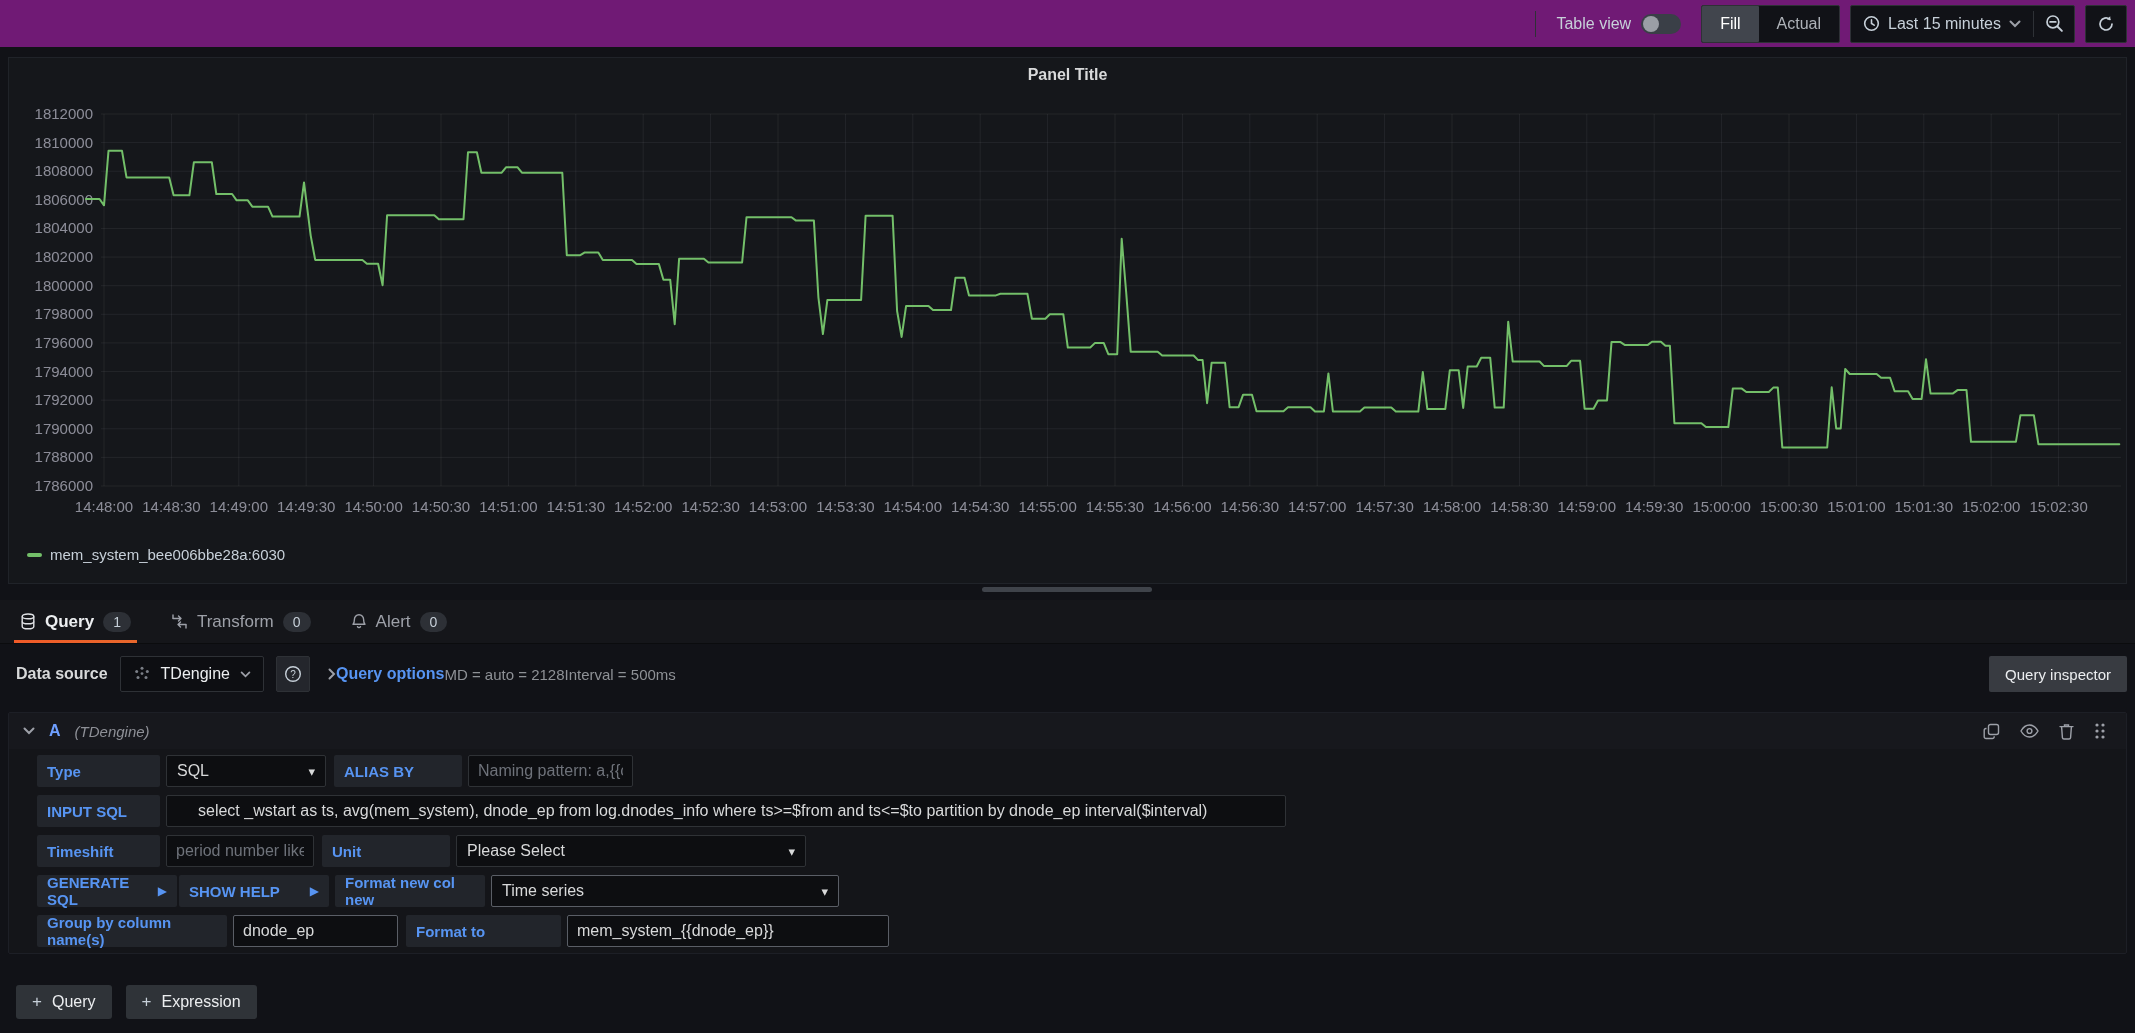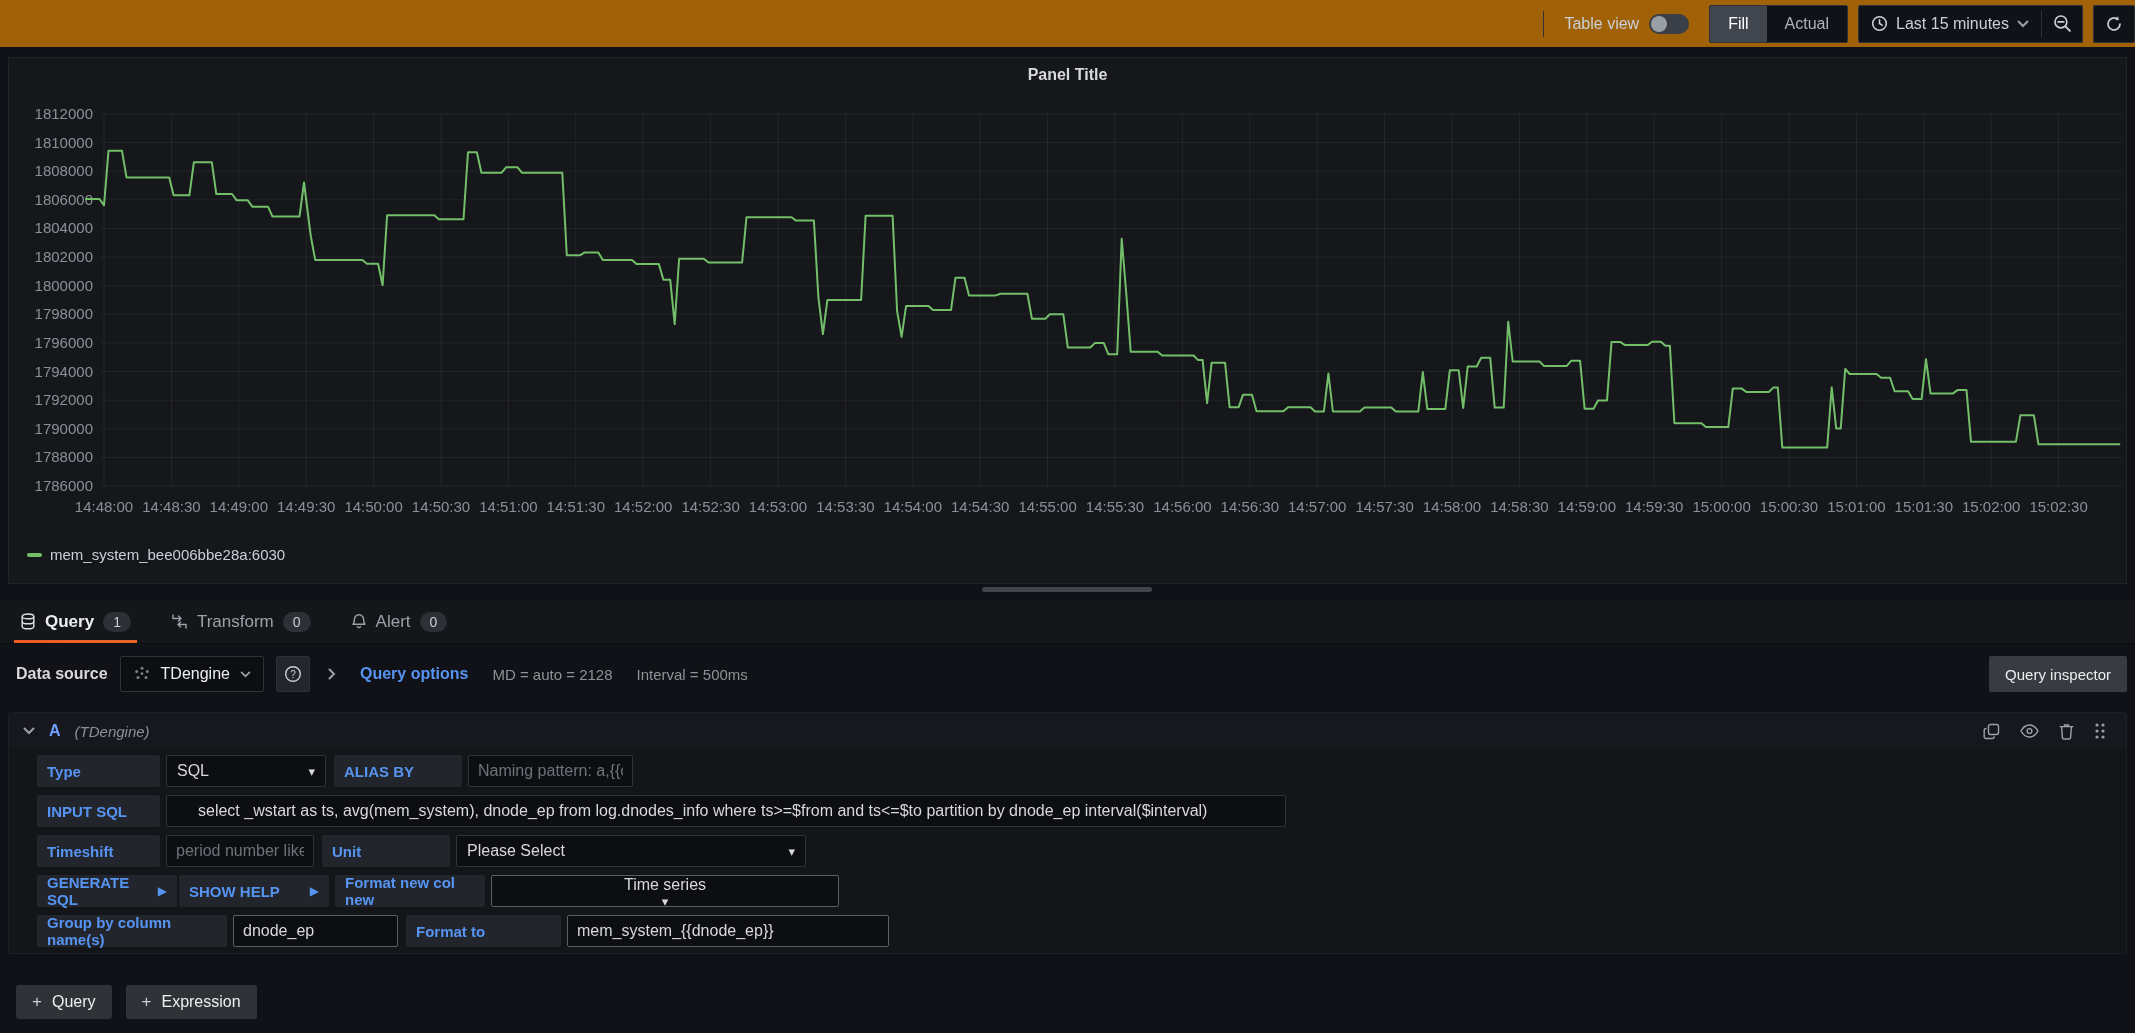--- a/index.html
+++ b/index.html
@@ -2,22 +2,22 @@
 <html><head>
 <meta charset="utf-8">
 <style>
   * { margin:0; padding:0; box-sizing:border-box; }
   html,body { background:#0d0e12; }
   body { font-family:"Liberation Sans","DejaVu Sans",sans-serif; color:#d8d9da; }
   #stage { position:relative; width:2135px; height:1033px; background:#111217; overflow:hidden; }
 
   
   .topbar { position:absolute; top:0; left:0; width:100%; height:47px;
-            display:flex; align-items:center; justify-content:flex-end; gap:10px; padding-right:0;
-            background:#a16207; }
+            display:flex; align-items:center; justify-content:flex-end; gap:10px; padding-right:8px;
+            background:#701a75; }
   .v-divider { width:1px; height:26px; background:#2e3136; }
   .tv-group { display:flex; align-items:center; gap:10px; padding:0 10px; }
   .tv-label { font-size:16px; color:#c7d0d9; }
   .toggle { width:40px; height:20px; border-radius:12px; background:#3a3f47; position:relative; cursor:pointer; }
   .toggle .knob { position:absolute; top:2px; left:2px; width:16px; height:16px; border-radius:50%; background:#9a9ea5; }
   .boxed { display:flex; align-items:center; height:38px; border:1px solid #2e3136; border-radius:2px; background:#111217; }
   .seg { padding:0 18px; height:100%; display:flex; align-items:center; font-size:16px; color:#aeb2b8; cursor:pointer; }
   .seg.active { background:#41454d; color:#ffffff; border-radius:1px; }
   .timepick { gap:0; }
   .timepick .tp-main { display:flex; align-items:center; gap:8px; padding:0 12px; cursor:pointer; }
@@ -52,21 +52,21 @@
 
   
   .dsrow { position:absolute; left:0; top:652px; width:100%; height:44px;
            display:flex; align-items:center; padding:0 8px 0 16px; gap:12px; }
   .dsrow .ds-label { font-size:16px; font-weight:600; color:#d8d9da; }
   .ds-picker { display:flex; align-items:center; gap:10px; height:36px; padding:0 12px;
                background:#0d0e12; border:1px solid #2e3136; border-radius:2px; cursor:pointer; }
   .ds-picker .ds-name { font-size:16px; color:#eceef0; }
   .help-btn { width:34px; height:36px; display:flex; align-items:center; justify-content:center;
               background:#24262c; border:1px solid #2e3136; border-radius:2px; cursor:pointer; }
-  .qopts { display:flex; align-items:center; gap:24px; margin-left:6px; }
+  .qopts { display:flex; align-items:center; gap:0; margin-left:6px; }
   .qopts .link { color:#5794f2; font-size:16px; font-weight:600; cursor:pointer; }
   .qopts .meta { color:#8e9196; font-size:15px; }
   .spacer { flex:1; }
   .btn { background:#383b41; color:#eceef0; border:none; border-radius:2px; height:36px;
          padding:0 16px; font-size:15px; font-family:inherit; cursor:pointer; }
 
   
   .card { position:absolute; left:8px; top:712px; width:2119px; height:242px;
           background:#141519; border:1px solid #1d1f26; border-radius:2px; }
   .card-header { height:36px; background:#17181d; display:flex; align-items:center; gap:14px; padding:0 14px; }
@@ -82,21 +82,21 @@
           height:32px; display:flex; align-items:center; padding:0 10px; border-radius:2px; margin-right:6px; }
   .chip.action { cursor:pointer; justify-content:space-between; }
   .chip .arr { color:#5794f2; font-size:12px; margin-left:10px; }
   .tinput { background:#0d0e11; border:1px solid #2f3236; border-radius:2px; color:#d8d9da;
             font-size:16px; font-family:inherit; height:32px; padding:0 9px; }
   .tinput::placeholder { color:#6e727a; opacity:1; }
   .selectbox { background:#0d0e11; border:1px solid #2f3236; border-radius:2px; color:#d8d9da;
                font-size:16px; height:32px; display:flex; align-items:center; justify-content:space-between;
                padding:0 10px; cursor:pointer; }
   .selectbox .caret { color:#d8d9da; font-size:13px; }
-  .lightborder { border-color:#5a5e66;flex-direction:column; }
+  .lightborder { border-color:#5a5e66; }
   .gap8 { width:8px; }
 
   
   .footer { position:absolute; left:16px; top:985px; display:flex; gap:14px; }
   .footer .btn { background:#2f3338; display:flex; align-items:center; gap:10px; height:34px; border-radius:3px; font-size:16px; }
   .plus { color:#c7d0d9; font-size:17px; }
 
   .axis-text { font-size:15px; fill:rgba(204,204,220,0.65); }
 </style>
 </head>

